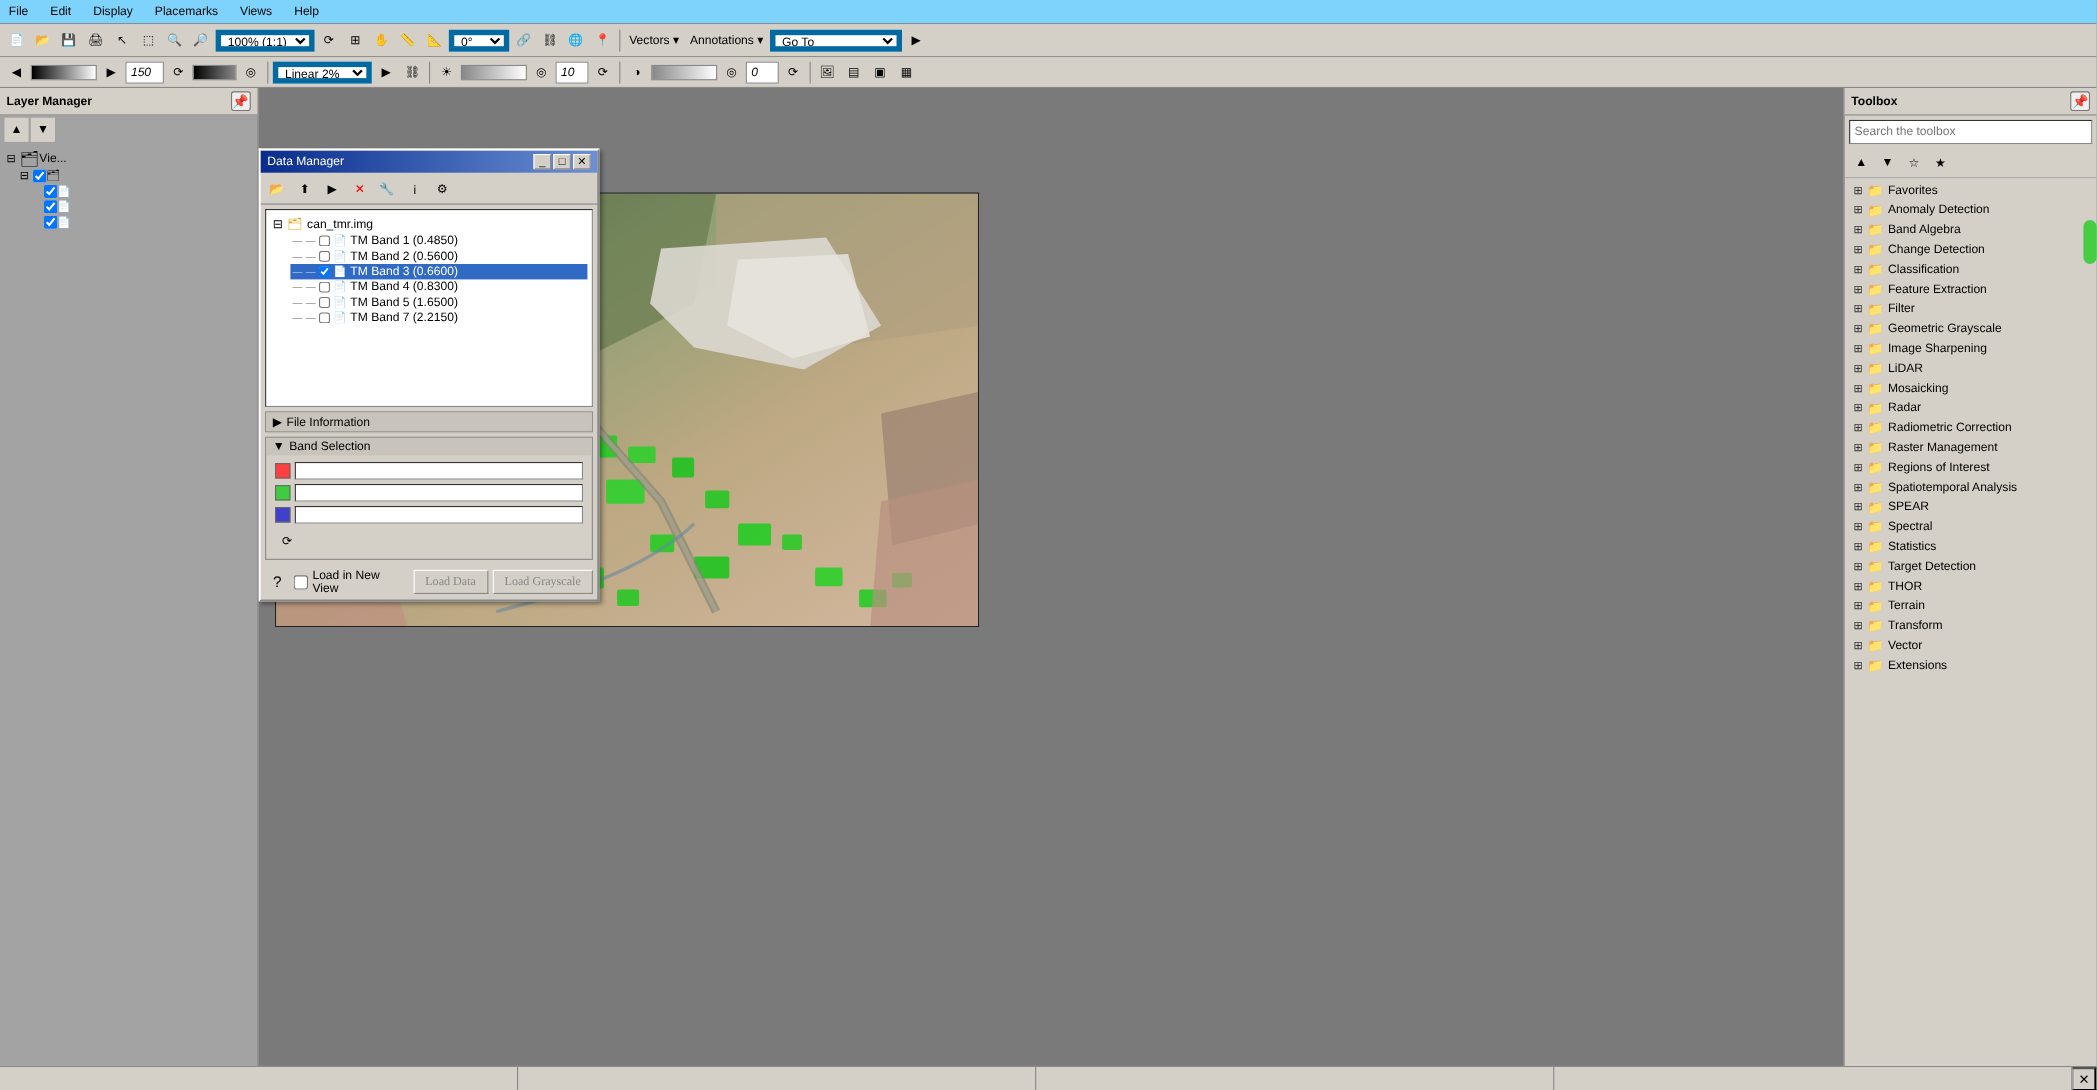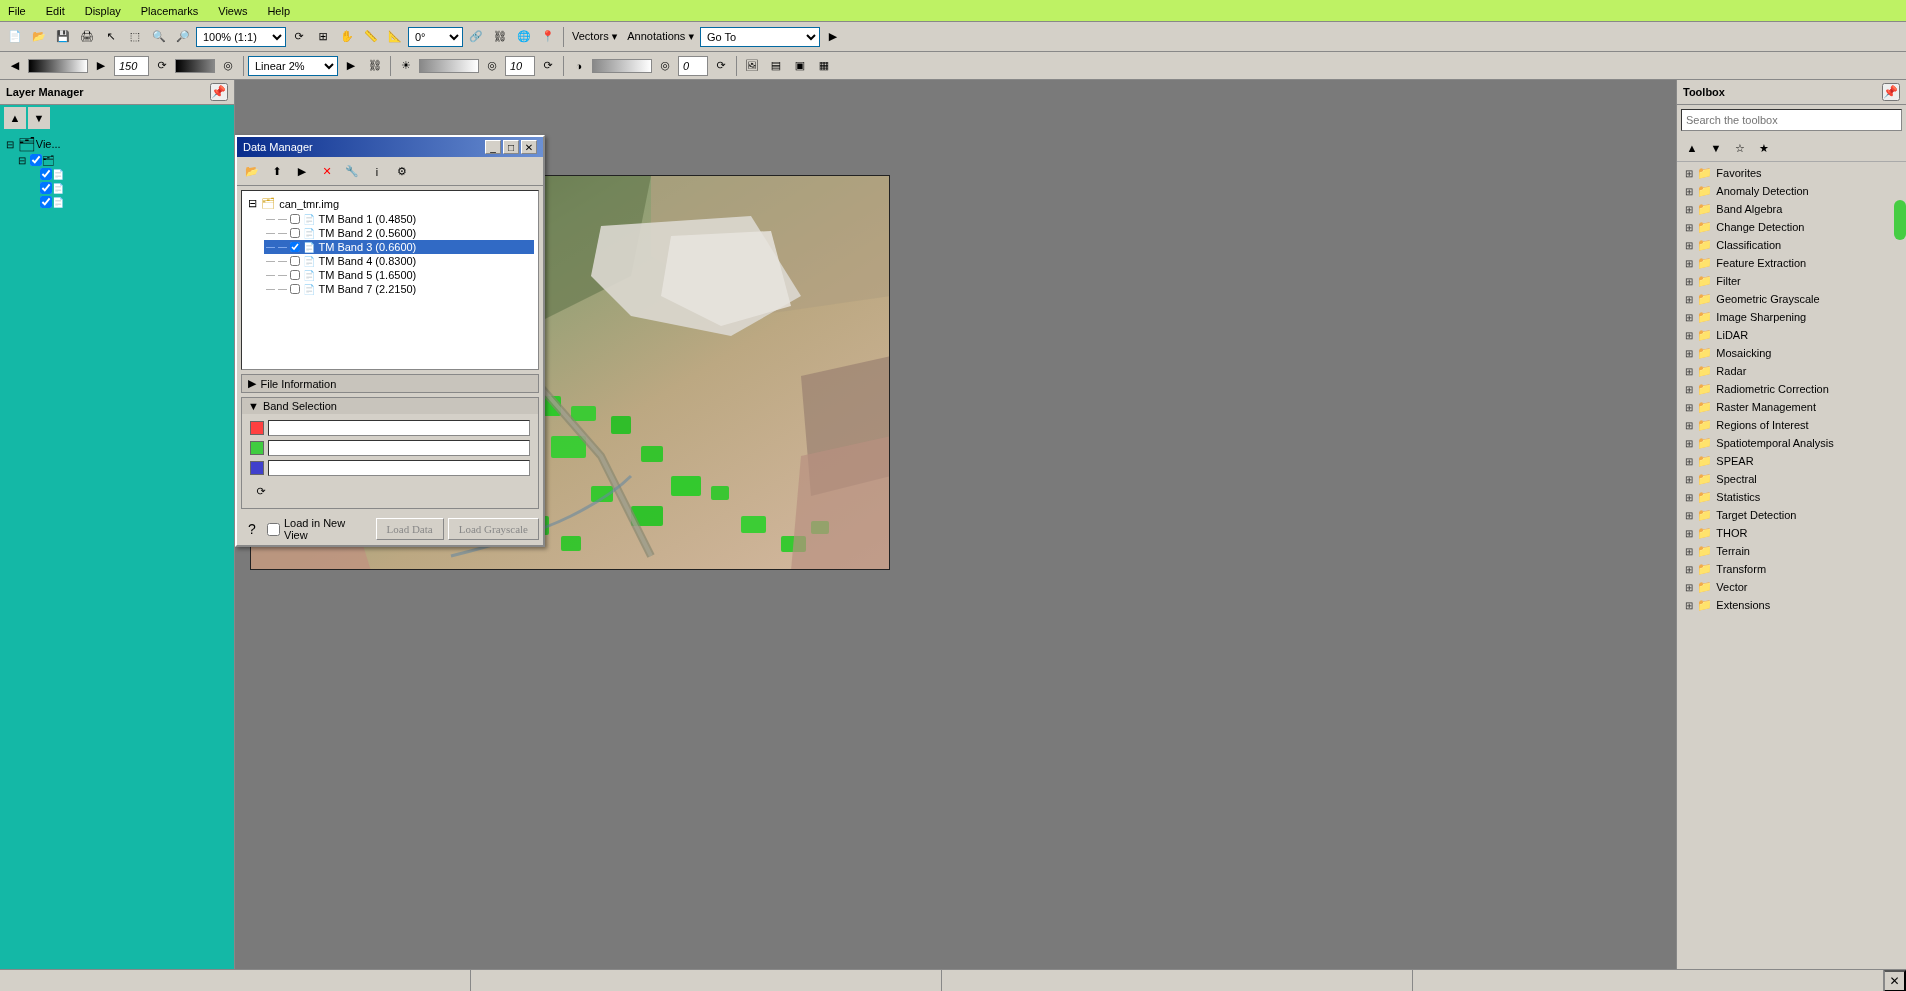--- a/index.html
+++ b/index.html
@@ -1,20 +1,20 @@
 <!DOCTYPE html>
 <html><head>
   <meta charset="utf-8">
   <style>
     * { box-sizing: border-box; margin: 0; padding: 0; }
     body { font-family: 'Arial', sans-serif; font-size: 12px; background: #d4d0c8; overflow: hidden; width: 1906px; height: 991px; }
 
     
     .menu-bar {
-      background: #bef264;
+      background: #7dd3fc;
       border-bottom: 1px solid #888;
       padding: 2px 4px;
       display: flex;
       align-items: center;
       gap: 12px;
       height: 22px;
       text-align: center;
     }
     .menu-item {
       font-size: 11px;
@@ -49,21 +49,21 @@
     .toolbar-input {
       height: 20px;
       border: 1px solid #888;
       background: white;
       padding: 0 4px;
       font-size: 11px;
       font-style: italic;
     }
     .toolbar-select {
       height: 20px;
-      border: 1px solid #0369a1;
+      border: 5px solid #0369a1;
       background: white;
       padding: 0 2px;
       font-size: 11px;
     }
 
     
     .toolbar2 {
       background: #d4d0c8;
       border-bottom: 1px solid #888;
       padding: 2px 4px;
@@ -75,21 +75,21 @@
 
     
     .main-layout {
       display: flex;
       height: calc(991px - 22px - 30px - 28px - 22px);
     }
 
     
     .left-panel {
       width: 235px;
-      background: #14b8a6;
+      background: #a3a3a3;
       border-right: 1px solid #888;
       display: flex;
       flex-direction: column;
     }
     .panel-title {
       background: #d4d0c8;
       border-bottom: 1px solid #888;
       padding: 3px 6px;
       font-size: 11px;
       font-weight: bold;

